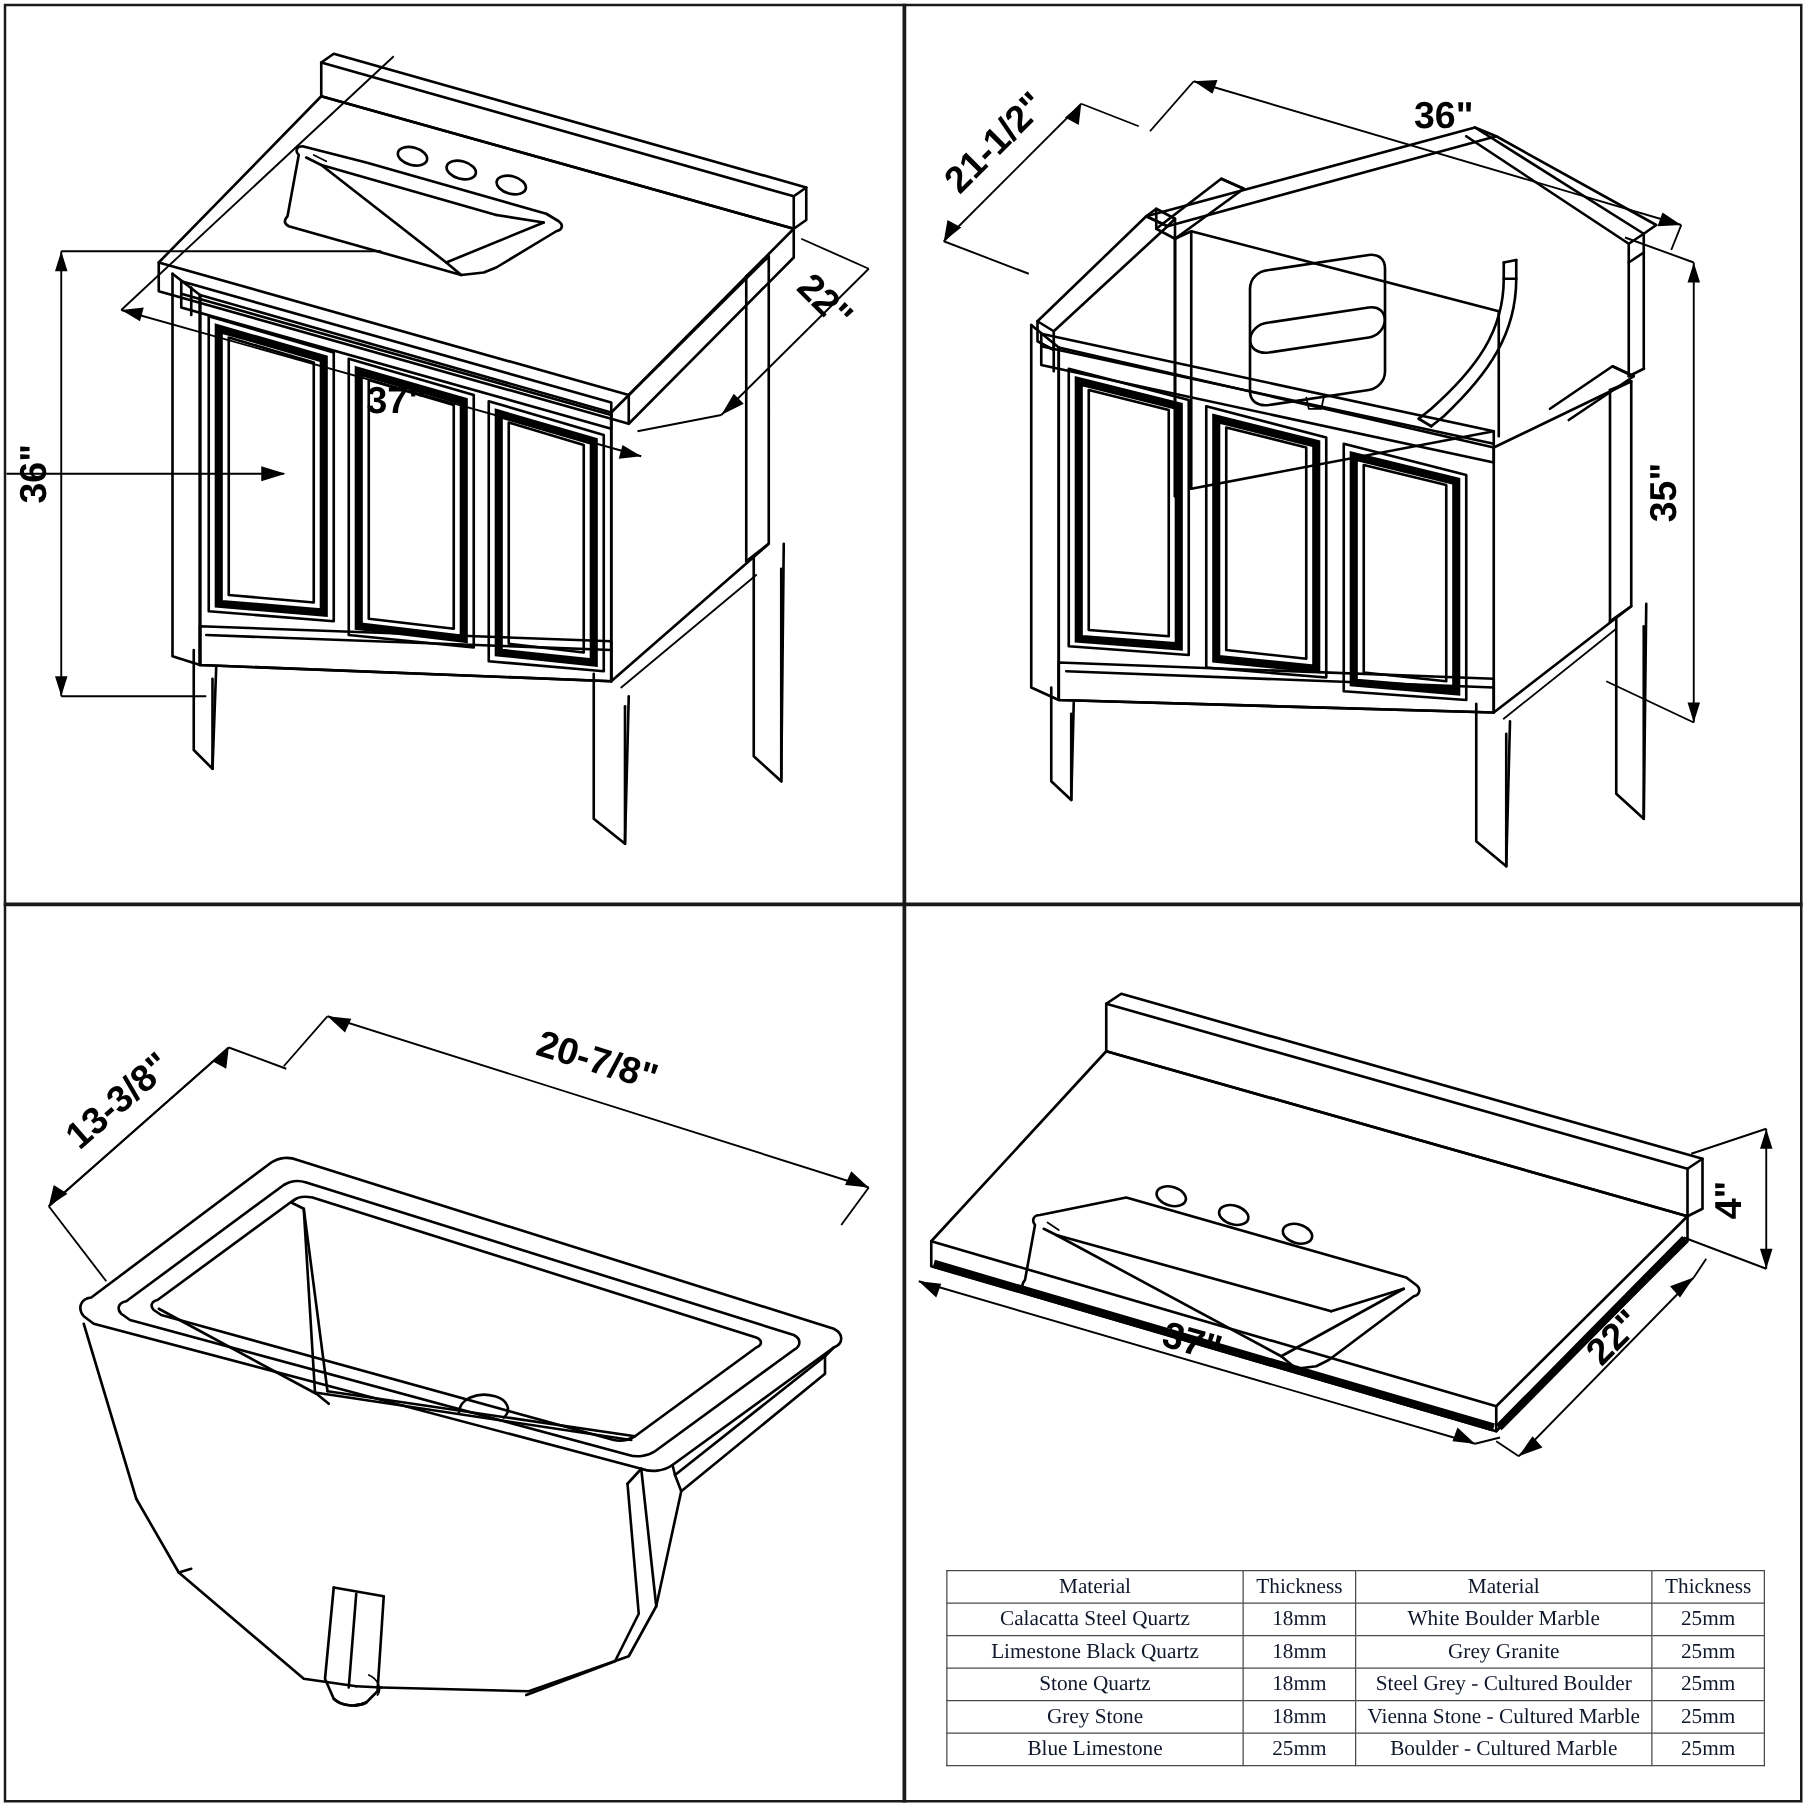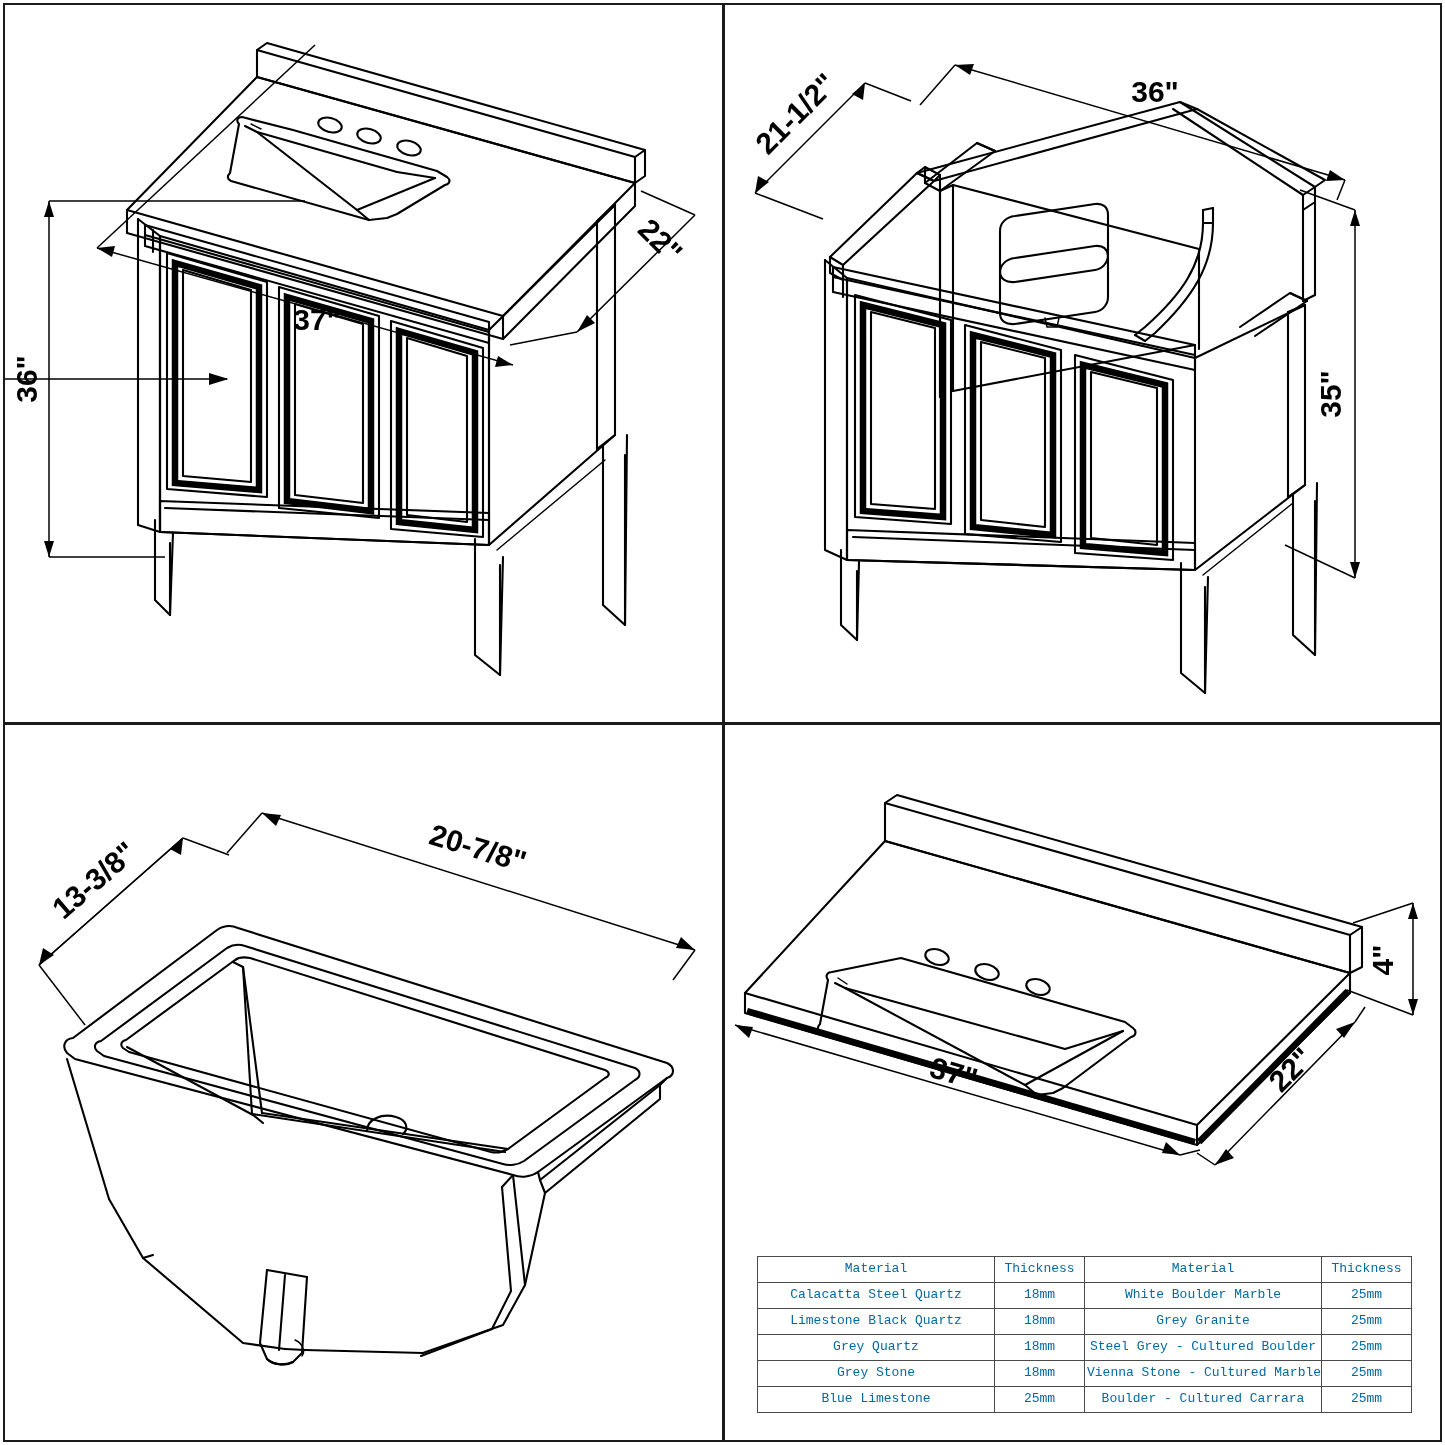--- a/index.html
+++ b/index.html
@@ -67,24 +67,24 @@
     width: 654px;
   }
   table.mat {
     border-collapse: collapse;
     width: 654px;
     table-layout: fixed;
   }
   table.mat td, table.mat th {
     border: 1.6px solid #4a4a4a;
     text-align: center;
-    font-family: Liberation Mono, monospace;
-    font-size: 13px;
+    font-family: Liberation Serif, serif;
+    font-size: 17px;
     font-weight: 400;
-    color: #0369a1;
+    color: #0f172a;
     padding: 3px 2px 4px 2px;
     height: 26px;
     line-height: 1.05;
     white-space: nowrap;
   }
   table.mat col.c-mat { width: 237px; }
   table.mat col.c-thk { width: 90px; }
   table.mat tr.header td { font-weight: 400; }
 </style>
 </head>
@@ -433,34 +433,34 @@
             <td>White Boulder Marble</td>
             <td>25mm</td>
           </tr>
           <tr>
             <td>Limestone Black Quartz</td>
             <td>18mm</td>
             <td>Grey Granite</td>
             <td>25mm</td>
           </tr>
           <tr>
-            <td>Grey Quartz</td>
+            <td>Stone Quartz</td>
             <td>18mm</td>
             <td>Steel Grey - Cultured Boulder</td>
             <td>25mm</td>
           </tr>
           <tr>
             <td>Grey Stone</td>
             <td>18mm</td>
             <td>Vienna Stone - Cultured Marble</td>
             <td>25mm</td>
           </tr>
           <tr>
             <td>Blue Limestone</td>
             <td>25mm</td>
-            <td>Boulder - Cultured Carrara</td>
+            <td>Boulder - Cultured Marble</td>
             <td>25mm</td>
           </tr>
         </tbody>
     </table>
   </div>
 
 </div>
 
 </body></html>

